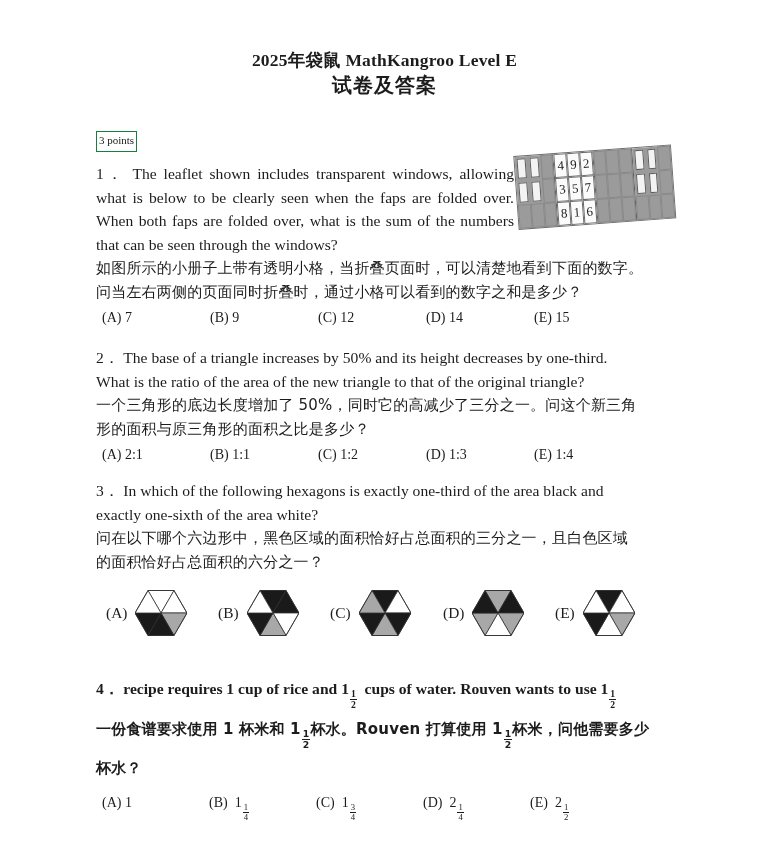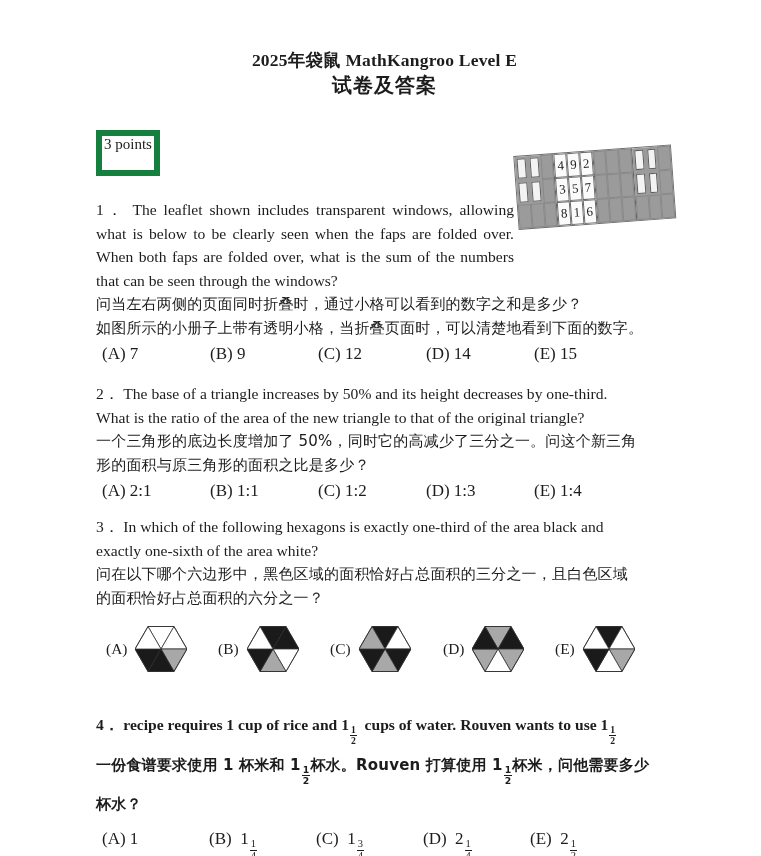--- a/index.html
+++ b/index.html
@@ -35,28 +35,28 @@
   .title-line.second {
     font-size: 20px;
     letter-spacing: 1px;
   }
 
   .points-badge-wrap {
     margin-top: 32px;
   }
   .points-badge {
     display: inline-block;
-    border: 6px solid #15803d;
-    padding: 0px 2px 17px 2px;
-    font-size: 15px;
+    border: 1px solid #15803d;
+    padding: 0px 2px 2px 2px;
+    font-size: 11px;
     line-height: 17px;
   }
 
   .question {
-    margin-top: 22px;
+    margin-top: 10px;
     font-size: 15.6px;
     line-height: 23.5px;
   }
   .q-en {
     text-align: justify;
     text-justify: inter-word;
   }
   .q-zh {
     font-family: "DejaVu Sans", "Liberation Sans", sans-serif;
     font-size: 15px;
@@ -67,21 +67,21 @@
     width: 418px;
   }
   .spaced-line {
     line-height: 38px;
     font-weight: bold;
   }
 
   .options {
     display: flex;
     margin-top: 2px;
-    font-size: 17px;
+    font-size: 14px;
     line-height: 24px;
   }
   .options .opt {
     width: 108px;
     flex: 0 0 auto;
     white-space: nowrap;
   }
   .options.wide .opt { width: 107px; }
   .options .opt:first-child { padding-left: 6px; }
 
@@ -179,22 +179,22 @@
   </div>
 
   <div class="points-badge-wrap">
     <span class="points-badge">3 points</span>
   </div>
 
   <div class="question">
     <div class="q-en wrapped">
       <span>1．</span><span>&nbsp;</span><span>The leaflet shown includes transparent windows, allowing what is below to be clearly seen when the faps are folded over. When both faps are folded over, what is the sum of the numbers that can be seen through the windows?</span>
     </div>
+    <div class="q-zh">如图所示的小册子上带有透明小格，当折叠页面时，可以清楚地看到下面的数字。</div>
     <div class="q-zh">问当左右两侧的页面同时折叠时，通过小格可以看到的数字之和是多少？</div>
-    <div class="q-zh">如图所示的小册子上带有透明小格，当折叠页面时，可以清楚地看到下面的数字。</div>
     <div class="options">
       <span class="opt">(A) 7</span>
       <span class="opt">(B) 9</span>
       <span class="opt">(C) 12</span>
       <span class="opt">(D) 14</span>
       <span class="opt">(E) 15</span>
     </div>
   </div>
 
   <div class="leaflet">

